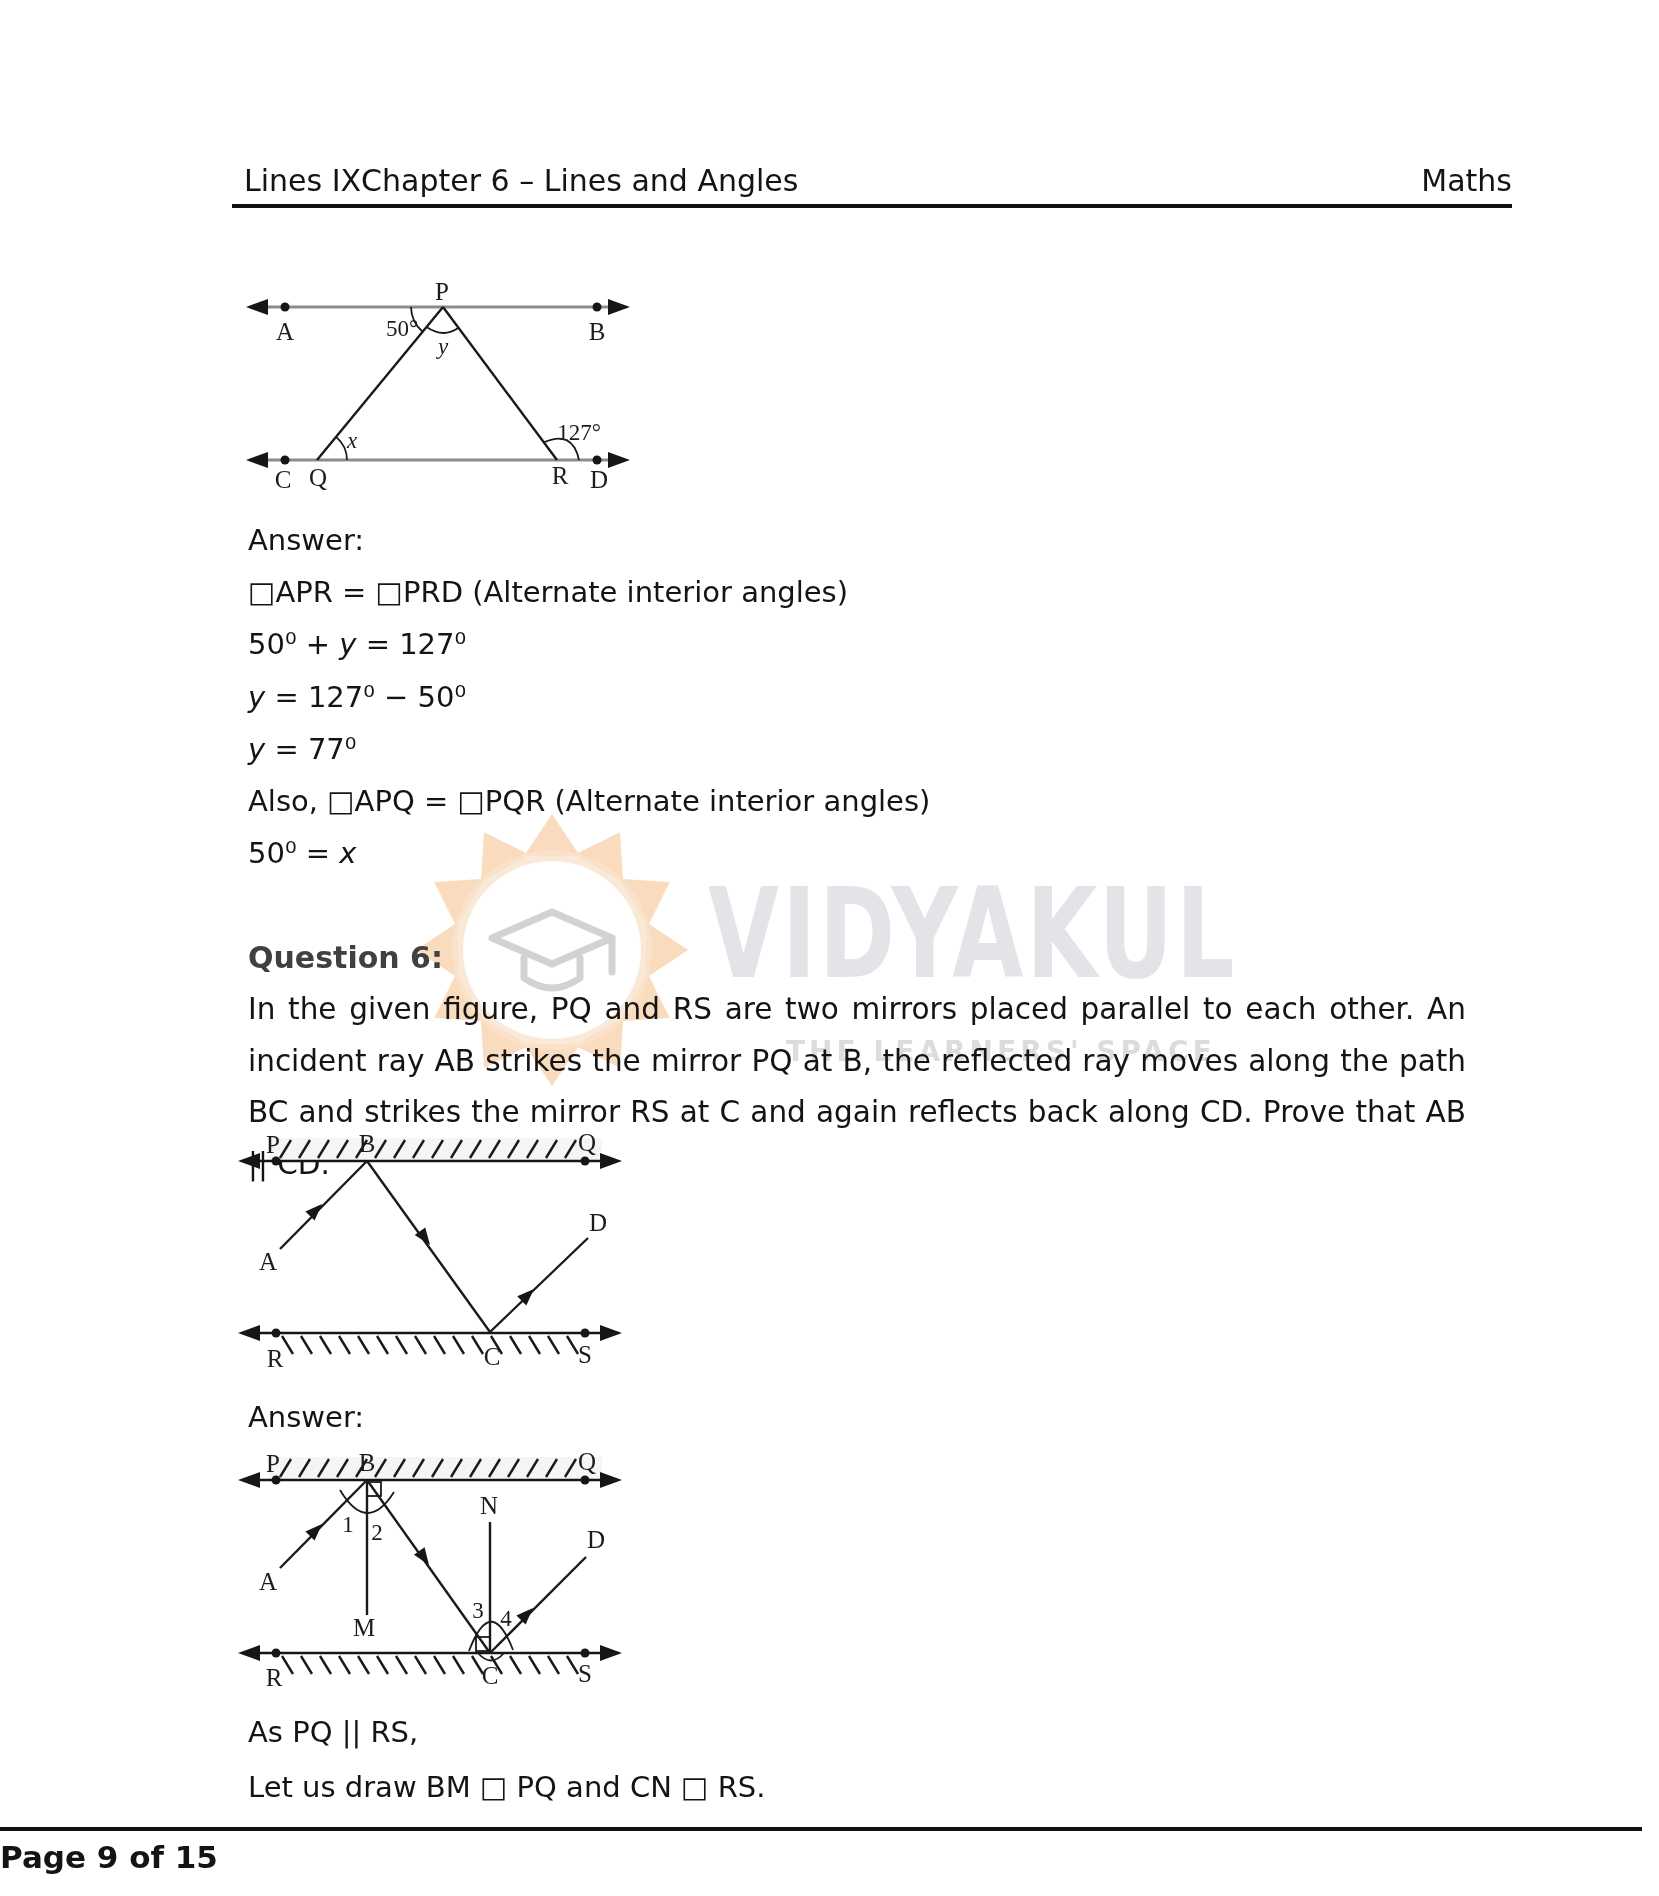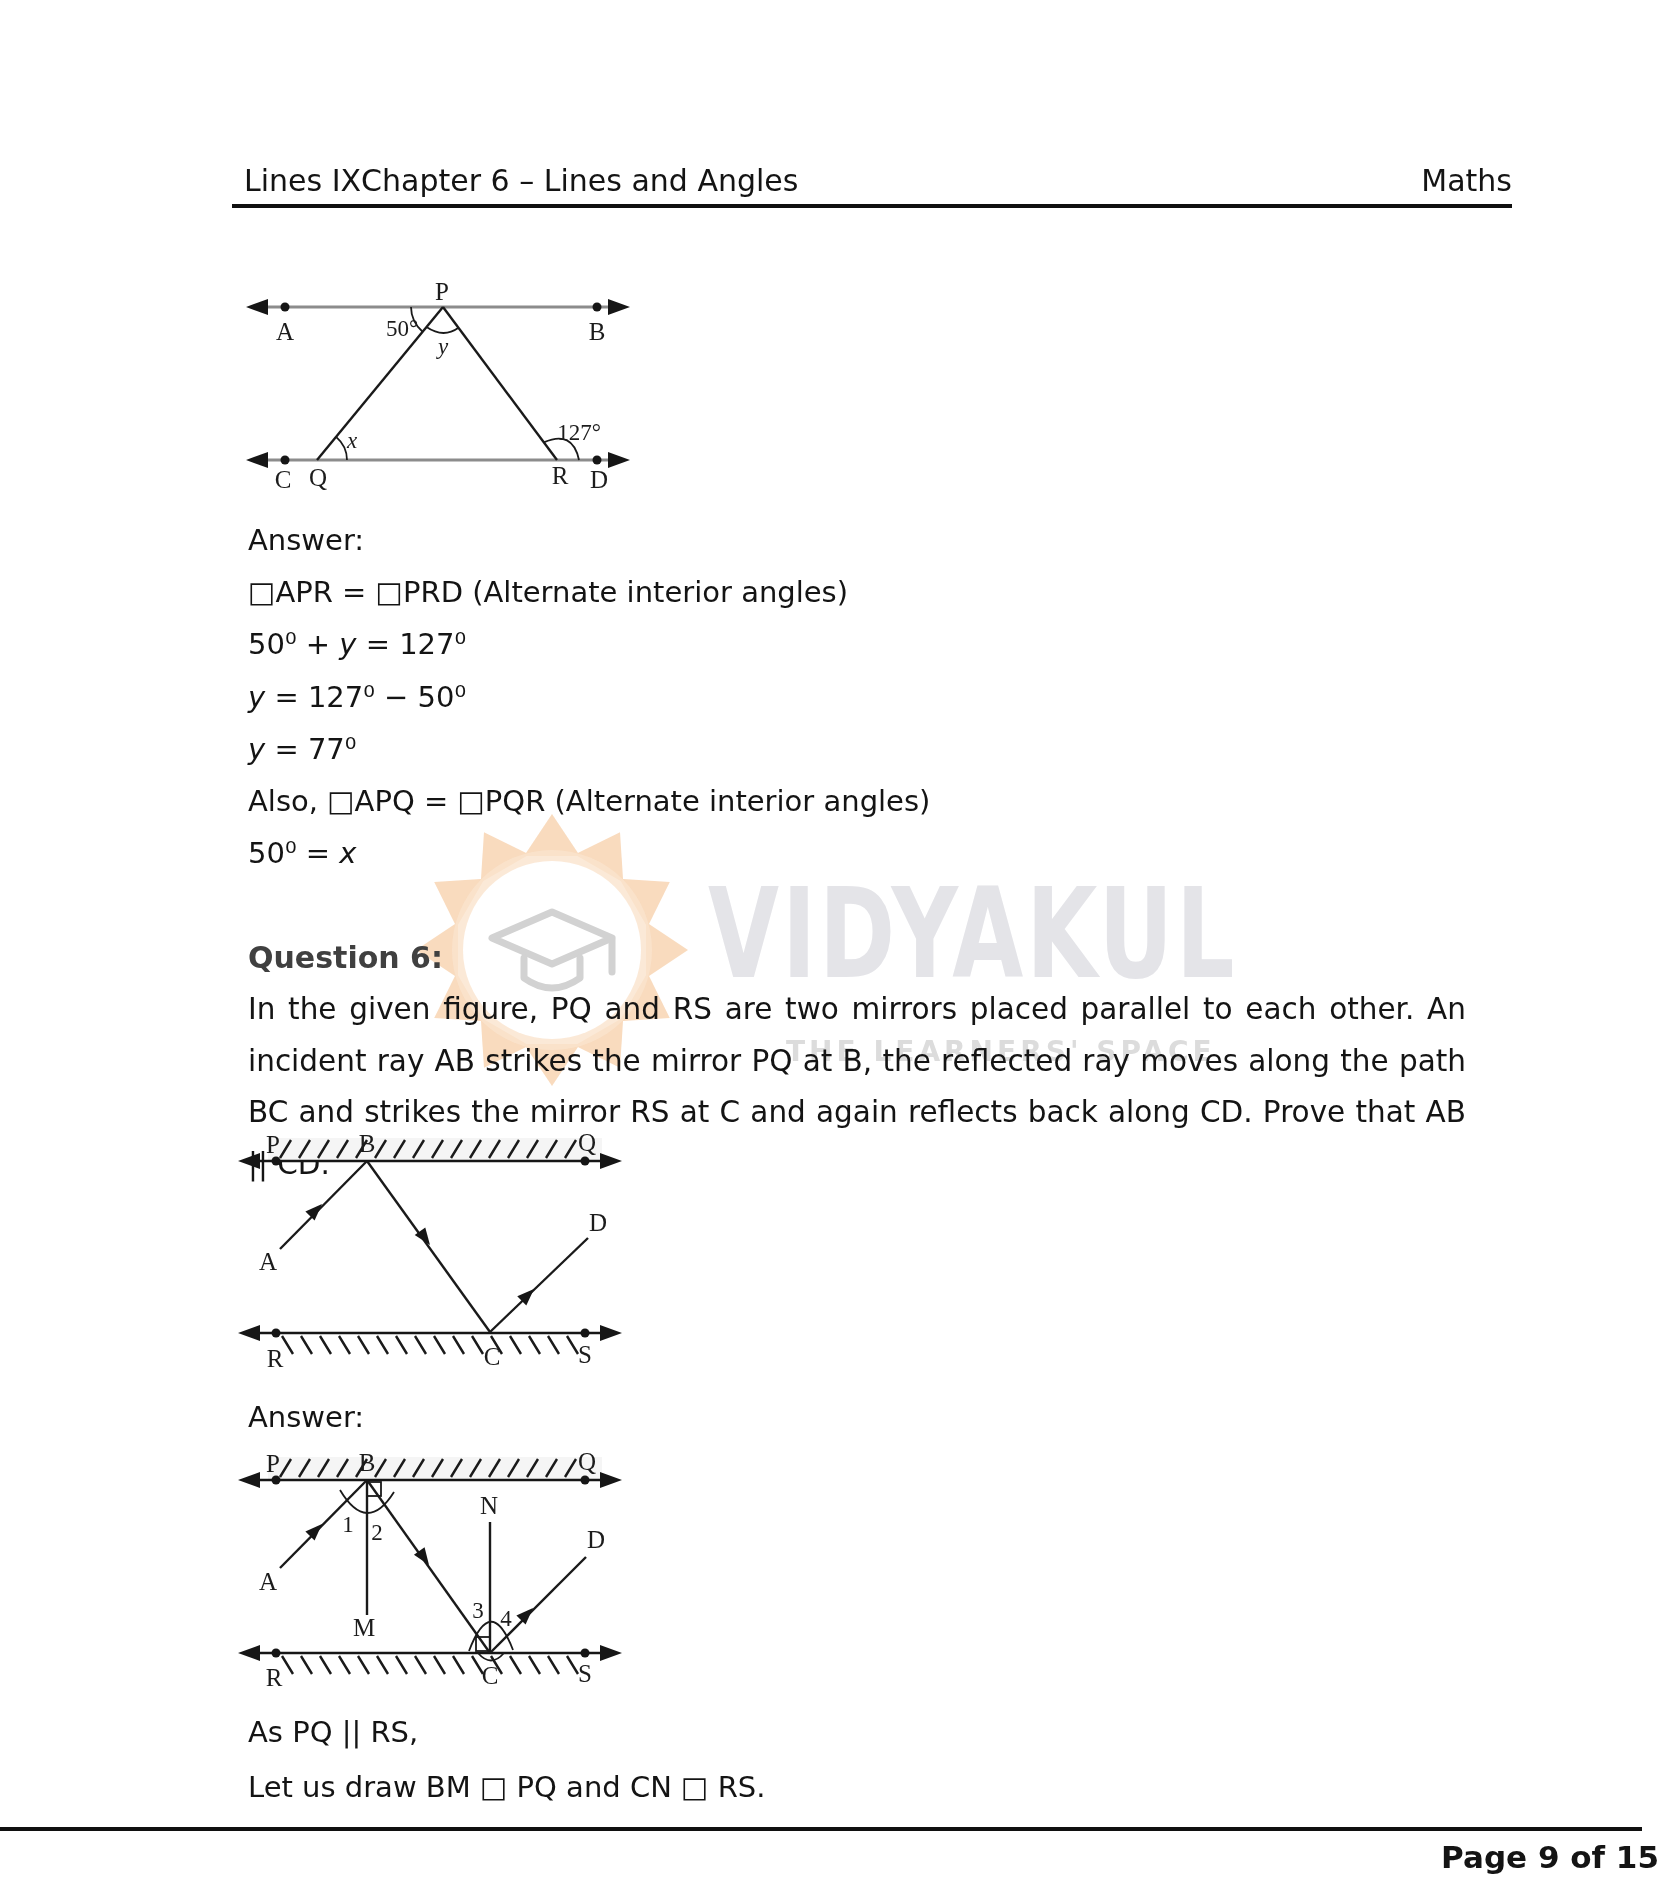--- a/index.html
+++ b/index.html
@@ -14,21 +14,21 @@
           letter-spacing:4px;line-height:1;white-space:nowrap;text-align:center;}
   .wm-logo{left:402px;top:800px;width:300px;height:300px;}
 
   
   .header{position:absolute;left:244px;top:164px;width:1268px;display:flex;z-index:2;
           font-size:30px;line-height:34px;}
   .header .hc{flex:1;}
   .rule{position:absolute;background:#101010;z-index:2;}
   .top-rule{left:232px;top:204px;width:1280px;height:4px;}
   .bottom-rule{left:0;top:1827px;width:1642px;height:4px;}
-  .page-num{position:absolute;left:0;top:1839px;width:1659px;text-align:right;
+  .page-num{position:absolute;left:0;top:1839px;width:1659px;text-align:left;
             font-size:31px;font-weight:bold;z-index:2;}
 
   
   .tblock{position:absolute;left:248px;z-index:2;font-size:29px;}
   .h-answer1{top:514px;line-height:52px;}
   .math1{top:566px;}
   .math1 .tline{line-height:52.3px;height:52.3px;white-space:pre;}
   .q6{top:932px;line-height:52px;font-weight:bold;color:#404040;font-size:30px;}
   .q6text{top:984px;width:1218px;line-height:51.5px;text-align:justify;font-size:29.5px;}
   .h-answer2{top:1394px;line-height:46px;}

